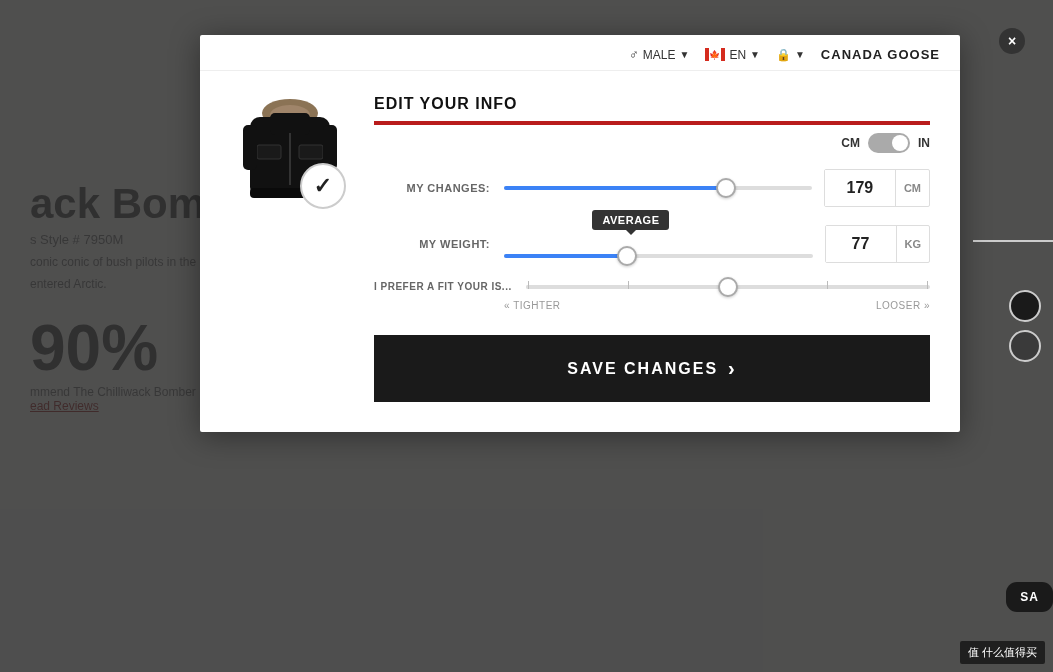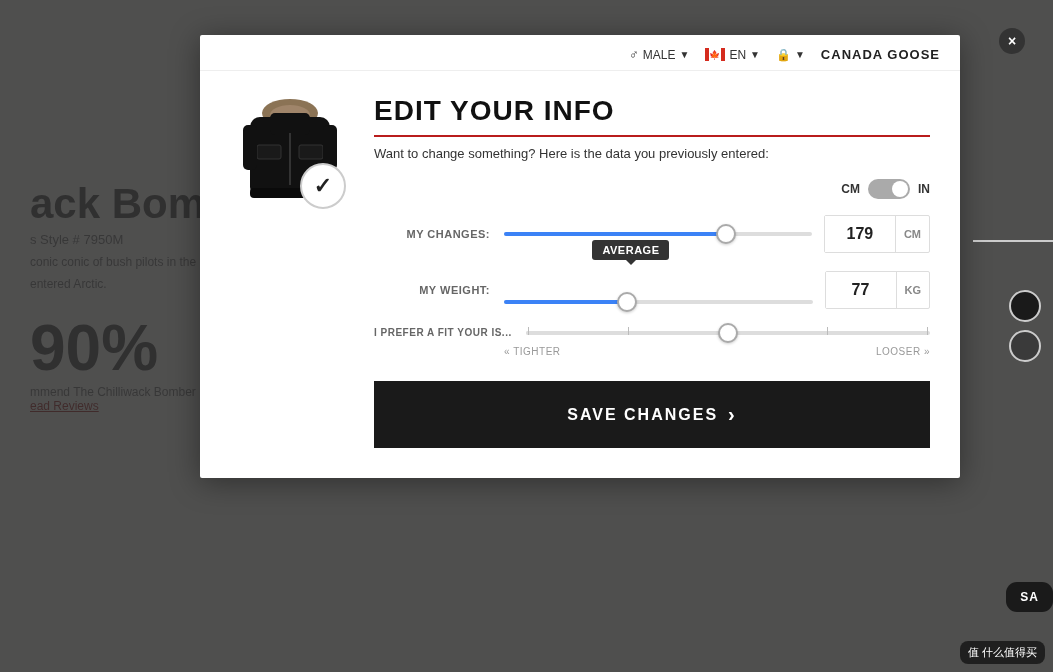--- a/index.html
+++ b/index.html
@@ -145,27 +145,27 @@
       align-items: center;
       min-width: 120px;
     }
 
     
     .form-section {
       flex: 1;
     }
 
     .form-title {
-      font-size: 28px;
+      font-size: 16px;
       font-weight: bold;
       letter-spacing: 1px;
       color: #111;
       margin-bottom: 8px;
       padding-bottom: 8px;
-      border-bottom: 2px solid #b91c1c;
+      border-bottom: 4px solid #b91c1c;
     }
 
     .form-desc {
       font-size: 13px;
       color: #333;
       margin-bottom: 16px;
       line-height: 1.4;
     }
 
     
@@ -352,21 +352,21 @@
 
     
     .watermark {
       position: absolute;
       bottom: 8px;
       right: 8px;
       background: rgba(0,0,0,0.6);
       color: white;
       font-size: 11px;
       padding: 4px 8px;
-      border-radius: 8px;
+      border-radius: 2px;
       z-index: 10;
     }
 
     
     .product-swatches {
       position: absolute;
       right: 12px;
       top: 290px;
       display: flex;
       flex-direction: column;
@@ -487,21 +487,20 @@
           <rect x="15" y="93" width="80" height="10" rx="4" fill="#0a0a0a"></rect>
         </svg>
         
         <div style="position:absolute; top:68px; left:65px; width:46px; height:46px; border-radius:50%; border:2px solid #ccc; background:white; display:flex; align-items:center; justify-content:center; font-size:22px; font-weight:bold; color:#222;">✓</div>
       </div>
     </div>
 
     <div class="form-section">
 
       <div class="form-title">EDIT YOUR INFO</div>
-      <p class="form-desc">Want to change something? Here is the data you previously entered:</p>
 
       <div class="unit-toggle">
         <span>CM</span>
         <div class="toggle-switch"></div>
         <span>IN</span>
       </div>
 
       <div class="form-row">
         <div class="form-label">MY CHANGES:</div>
         <div class="slider-container">
@@ -513,21 +512,21 @@
         <div class="value-input-group">
           <input type="text" class="value-input" value="179" style="">
           <div class="unit-label">CM</div>
         </div>
       </div>
 
       <div class="form-row" style="position:relative;">
         <div class="form-label">MY WEIGHT:</div>
         <div class="slider-container" style="position:relative;">
 
-          <div class="tooltip" style="position:absolute; bottom:44px; left:calc(40% - 35px);">AVERAGE</div>
+          <div class="tooltip" style="position:absolute; bottom:28px; left:calc(40% - 35px);">AVERAGE</div>
           <div class="slider-track" style="margin-top:24px;">
             <div class="slider-fill" style="width:40%;"></div>
             <div class="slider-thumb" style="left:40%;"></div>
           </div>
         </div>
         <div class="value-input-group">
           <input type="text" class="value-input" value="77" style="">
           <div class="unit-label">KG</div>
         </div>
       </div>

